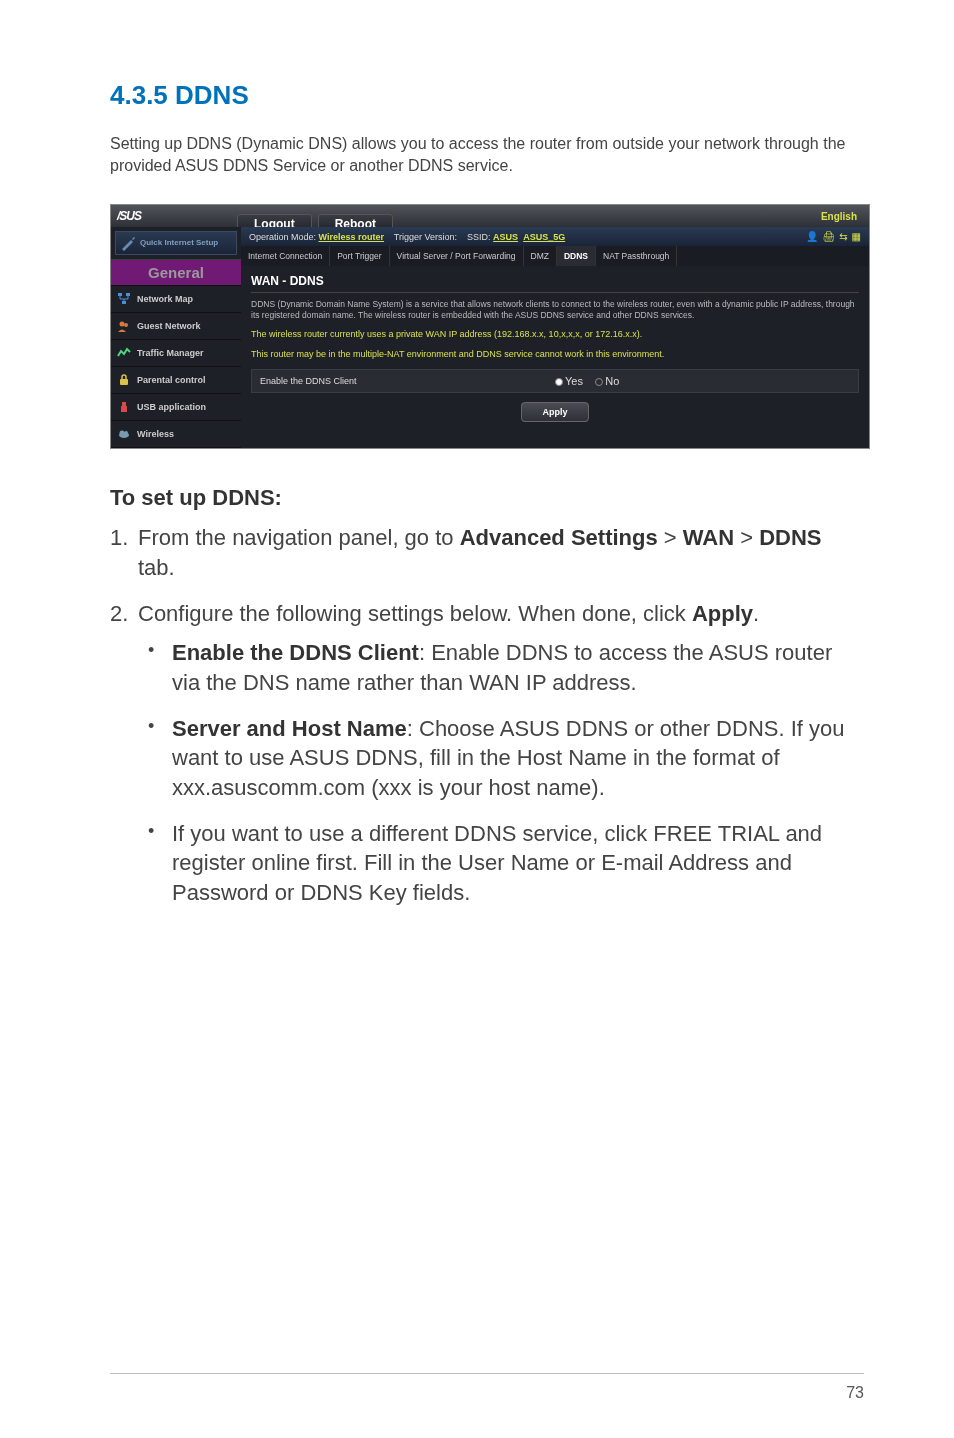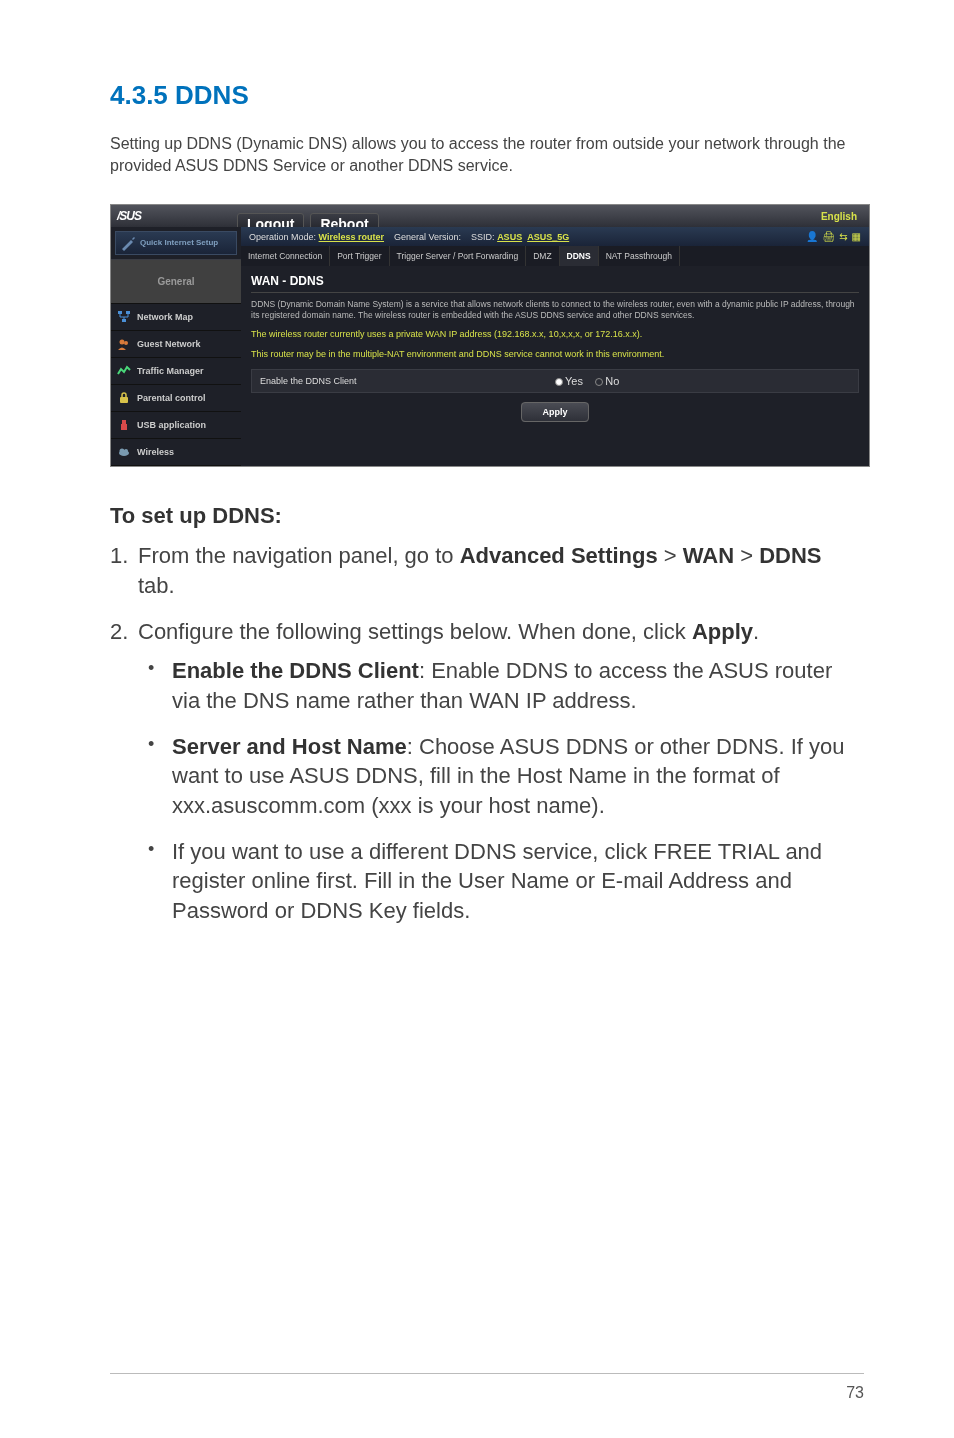--- a/index.html
+++ b/index.html
@@ -39,46 +39,46 @@
     background: linear-gradient(#52545c,#2e3038);
     height: 22px;
     padding: 0 6px;
   }
   .logo { color:#fff; font-weight:bold; font-style:italic; font-size:12px; letter-spacing:-1px; flex: 0 0 120px; }
   .top-btn {
     background: linear-gradient(#3a3c44,#1e2026);
     border:1px solid #555;
     border-radius:3px;
     color:#fff;
-    padding:2px 9px;
+    padding:2px 16px;
     margin-right:6px;
-    font-size:14px;
+    font-size:12px;
     font-weight:bold;
     margin-top:15px;
   }
   .top-flex { flex:1; }
   .english { color:#d8e24a; font-weight:bold; font-size:10px; padding-right:6px;}
   .ss-body { display:flex; }
   .sidebar { width:130px; background:#1e2028; }
   .quick {
     display:flex; align-items:center;
     background: linear-gradient(#2a3a52,#1a2438);
     border:1px solid #3a4a62;
     margin:4px; padding:3px 4px; height:24px;
   }
   .quick-icon { width:16px; height:16px; margin-right:4px; }
   .quick-icon svg { width:100%; height:100%; }
   .quick-text { color:#7f9fbf; font-size:8px; font-weight:bold; line-height:1.1; }
   .side-head {
-    background:#404040;
+    background:#701a75;
     color:#9a9a9a;
     text-align:center;
     font-weight:bold;
-    padding:16px 0;
-    font-size:10px;
+    padding:4px 0;
+    font-size:15px;
     border-top:1px solid #3a3c44;
     border-bottom:1px solid #111;
   }
   .side-item {
     display:flex; align-items:center;
     padding:6px 6px;
     border-bottom:1px solid #111;
     color:#ccc;
     font-weight:bold;
     font-size:9px;
@@ -244,37 +244,37 @@
           </div>
         <span>Wireless</span>
       </div>
     </div>
     <div class="main">
       <div class="infobar">
         <div>
           <span>Operation Mode:</span>
           <span class="u">Wireless router</span>
           &nbsp;&nbsp;
-          <span>General Version:</span>
+          <span>Trigger Version:</span>
           &nbsp;&nbsp;
           <span>SSID:</span>
           <span class="u">ASUS</span>&nbsp;
           <span class="u">ASUS_5G</span>
         </div>
         <div class="ymic">
           <span>👤</span>
           <span>🖨</span>
           <span>⇆</span>
           <span>▦</span>
         </div>
       </div>
       <div class="tabs">
         <div class="tab">Internet Connection</div>
         <div class="tab">Port Trigger</div>
-        <div class="tab">Trigger Server / Port Forwarding</div>
+        <div class="tab">Virtual Server / Port Forwarding</div>
         <div class="tab">DMZ</div>
         <div class="tab active">DDNS</div>
         <div class="tab">NAT Passthrough</div>
       </div>
       <div class="content">
         <div class="wan-title">WAN - DDNS</div>
         <div class="desc">DDNS (Dynamic Domain Name System) is a service that allows network clients to connect to the wireless router, even with a dynamic public IP address, through its registered domain name. The wireless router is embedded with the ASUS DDNS service and other DDNS services.</div>
         <div class="warn">The wireless router currently uses a private WAN IP address (192.168.x.x, 10,x,x,x, or 172.16.x.x).</div>
         <div class="warn">This router may be in the multiple-NAT environment and DDNS service cannot work in this environment.</div>
         <div class="row">

